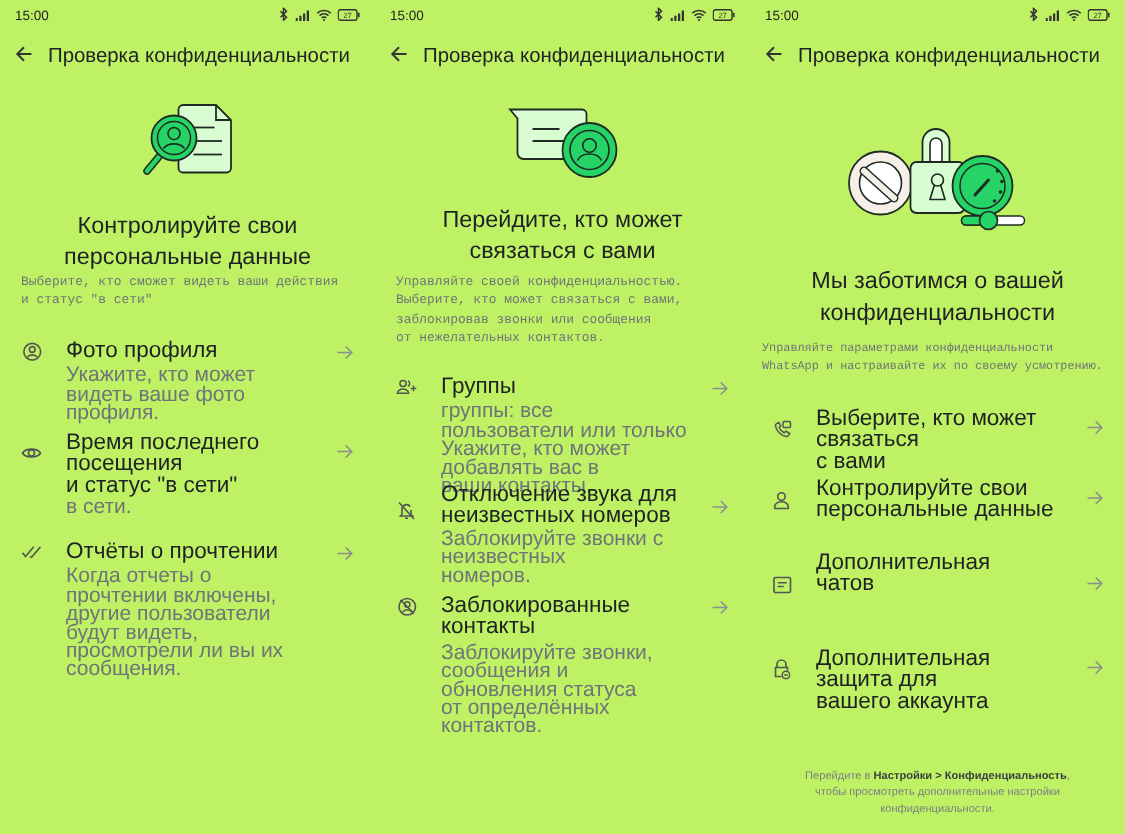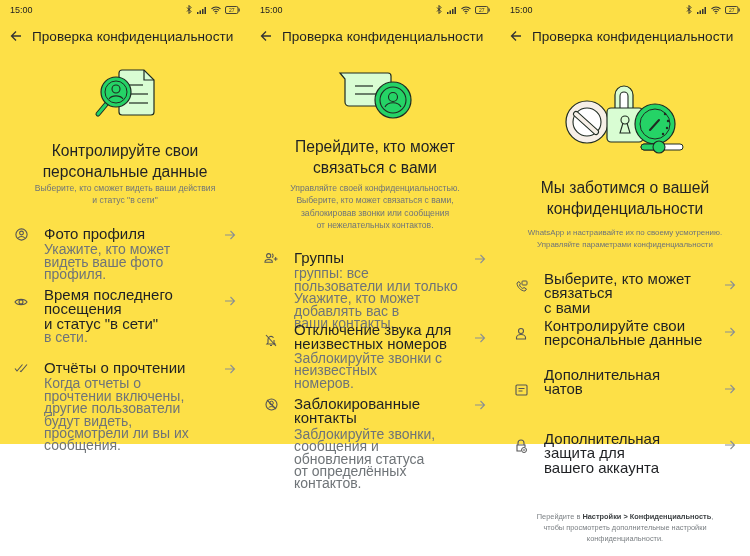--- a/index.html
+++ b/index.html
@@ -1,33 +1,33 @@
 <!DOCTYPE html>
 <html><head>
   <meta charset="utf-8">
   <style>
     * { box-sizing: border-box; margin: 0; padding: 0; }
     html, body { width: 750px; height: 556px; background: #ffffff; overflow: hidden; }
     body { font-family: "Liberation Sans", "DejaVu Sans", sans-serif; color: #1f2124; }
     .screens { display: flex; width: 750px; height: 556px; }
-    .screen { position: relative; width: 250px; height: 444px; background: #fde047; }
+    .screen { position: relative; width: 250px; height: 556px; background: #bef264; }
 
     .statusbar { position: absolute; top: 0; left: 0; right: 0; height: 22px; }
     .statusbar .time { position: absolute; left: 10px; top: 5px; font-size: 9px; color: #222; }
     .statusbar .icons { position: absolute; right: 10px; top: 5px; display: flex; align-items: center; gap: 4px; }
     .statusbar svg { display: block; }
 
     .appbar { position: absolute; top: 22px; left: 0; right: 0; height: 28px; display: flex; align-items: center; }
     .appbar .back { width: 32px; display: flex; justify-content: center; align-items: center; cursor: pointer; }
     .appbar .title { font-size: 13.6px; color: #1f2124; white-space: nowrap; }
 
     .hero { position: absolute; left: 0; right: 0; display: flex; justify-content: center; }
 
     .headline { position: absolute; left: 10px; right: 10px; text-align: center; font-size: 15.6px; line-height: 21px; color: #1f2124; }
-    .subtext { position: absolute; left: 14px; right: 14px; text-align: center; font-size: 8.6px; line-height: 12.4px; color: #6f7478; }
+    .subtext { position: absolute; left: 14px; right: 14px; font-size: 8.6px; line-height: 12.4px; color: #6f7478; font-family: Liberation Mono, monospace; }
 
     .item { position: absolute; left: 0; right: 0; display: flex; cursor: pointer; }
     .item .ico { position: absolute; left: 14px; width: 14px; height: 14px; display: flex; align-items: center; justify-content: center; }
     .item .body { position: absolute; left: 44px; right: 40px; }
     .item .ttl { font-size: 15px; line-height: 14.4px; color: #1f2124; }
     .item .desc { font-size: 14px; line-height: 12.4px; color: #6f7478; margin-top: 2px; }
     .item .arrow { position: absolute; right: 14px; width: 12px; height: 12px; }
 
     .footer { position: absolute; left: 14px; right: 14px; top: 511px; text-align: center; font-size: 7.4px; line-height: 11px; color: #7a7f83; }
     .footer b { color: #3b3f42; font-weight: bold; }
@@ -359,22 +359,22 @@
         <rect x="78" y="64" width="20" height="6" rx="3" fill="#25d366" stroke="#1f2b22" stroke-width="1"></rect>
         <circle cx="96" cy="67" r="6" fill="#25d366" stroke="#1f2b22" stroke-width="1.1"></circle>
       </svg>
     </div>
 
     <div class="headline" style="top:177px;">
       <div>Мы заботимся о вашей</div>
       <div>конфиденциальности</div>
     </div>
     <div class="subtext" style="top:227px; font-size:7.9px; left:8px; right:8px;">
+      <div>Управляйте параметрами конфиденциальности</div>
       <div>WhatsApp и настраивайте их по своему усмотрению.</div>
-      <div>Управляйте параметрами конфиденциальности</div>
     </div>
 
     <div class="item" style="top:272px;">
       <span class="ico" style="top:7px;">
           <svg width="13" height="13" viewBox="0 0 13 13">
             <path d="M2 3c0 4 4 8 8 8l1.5-2-2.5-1.5-1.2 1C6 7.5 5 6.5 4.5 5l1-1.2L4 1.5z" fill="none" stroke="#555" stroke-width="1"></path>
             <rect x="7" y="1" width="5" height="4" rx="0.8" fill="none" stroke="#555" stroke-width="1"></rect>
           </svg>
         </span>
       <div class="body">

